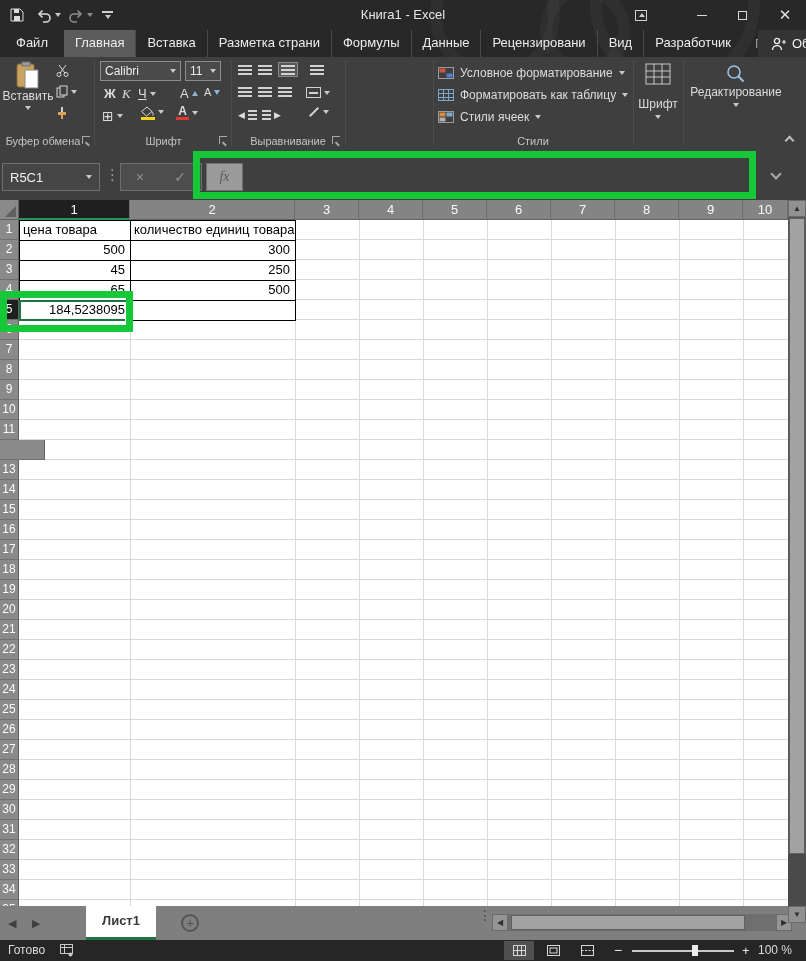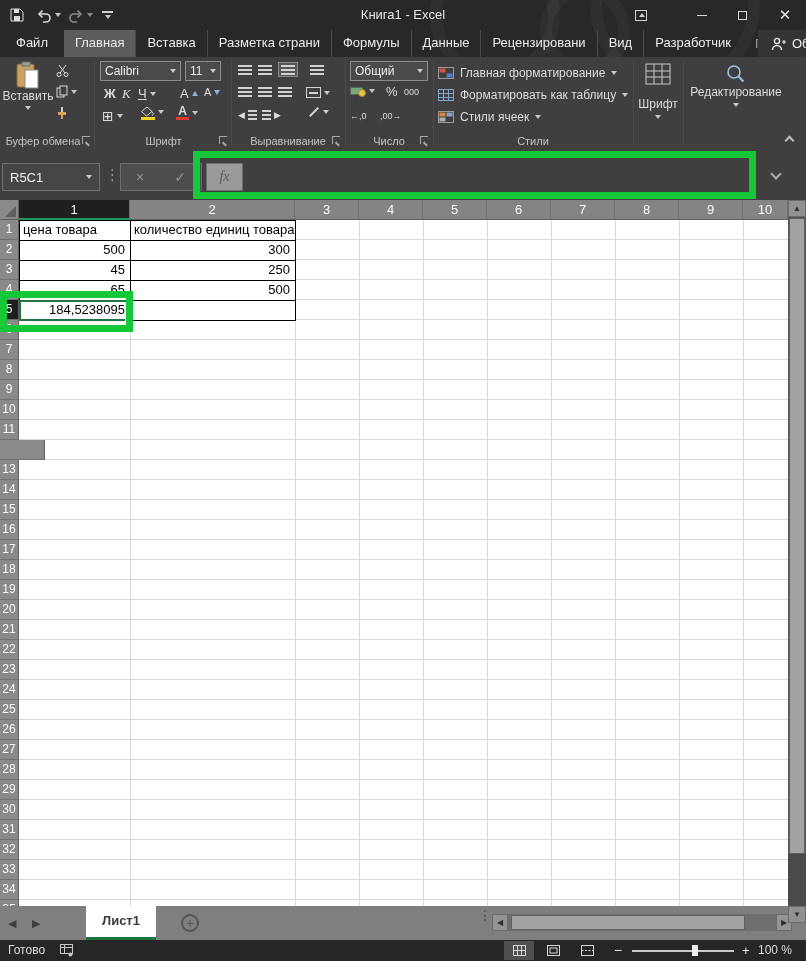--- a/index.html
+++ b/index.html
@@ -340,49 +340,30 @@
       <div class="rbtn" style="left:30px;top:53px;font-size:9px;"><span class="ibars" style="width:9px;"></span>▶</div>
       <div class="rbtn" style="left:76px;top:53px;">
           <span class="orient-glyph"></span>
           <span class="dd"></span>
         </div>
       <div class="glabel">Выравнивание</div>
       <div class="launcher"></div>
     </div>
     <div class="gdiv" style="left:345px;"></div>
 
-    <div class="rgroup" style="left:346px;width:86px;">
-      <div class="combo" style="left:4px;top:4px;width:78px;">
-        <span>Общий</span>
-          <span class="dd"></span>
-      </div>
-      <div class="rbtn" style="left:4px;top:28px;">
-        <svg width="16" height="12" viewBox="0 0 16 12">
-            <rect x="0.5" y="2.5" width="12" height="7" fill="#7aa879" stroke="#4c6b4c"></rect>
-            <circle cx="12" cy="8" r="3.5" fill="#e8c14d" stroke="#a08530"></circle>
-          </svg>
-        <span class="dd"></span>
-      </div>
-      <div class="rbtn" style="left:40px;top:27px;font-size:13px;">%</div>
-      <div class="rbtn mini-num" style="left:58px;top:30px;">000</div>
-      <div class="rbtn mini-num" style="left:4px;top:54px;">←,0</div>
-      <div class="rbtn mini-num" style="left:34px;top:54px;">,00→</div>
-      <div class="glabel">Число</div>
-      <div class="launcher"></div>
-    </div>
     <div class="gdiv" style="left:433px;"></div>
 
     <div class="rgroup" style="left:434px;width:198px;">
       <div class="stylebtn" style="top:6px;">
         <svg width="16" height="12" viewBox="0 0 16 12">
             <rect x="0.5" y="0.5" width="15" height="11" fill="none" stroke="#9a9a9a"></rect>
             <rect x="1.5" y="1.5" width="6" height="4" fill="#d0543f"></rect>
             <rect x="8.5" y="6.5" width="6" height="4" fill="#4f7fd0"></rect>
           </svg>
-        <span>Главная форматирование</span>
+        <span>Условное форматирование</span>
         <span class="dd"></span>
       </div>
       <div class="stylebtn" style="top:28px;justify-content:space-between;">
         <svg width="16" height="12" viewBox="0 0 16 12">
             <rect x="0.5" y="0.5" width="15" height="11" fill="none" stroke="#7ea7cc"></rect>
             <path d="M0.5 4.5 h15 M0.5 8.5 h15 M5.5 0.5 v11 M10.5 0.5 v11" stroke="#7ea7cc"></path>
           </svg>
         <span>Форматировать как таблицу</span>
         <span class="dd"></span>
       </div>

